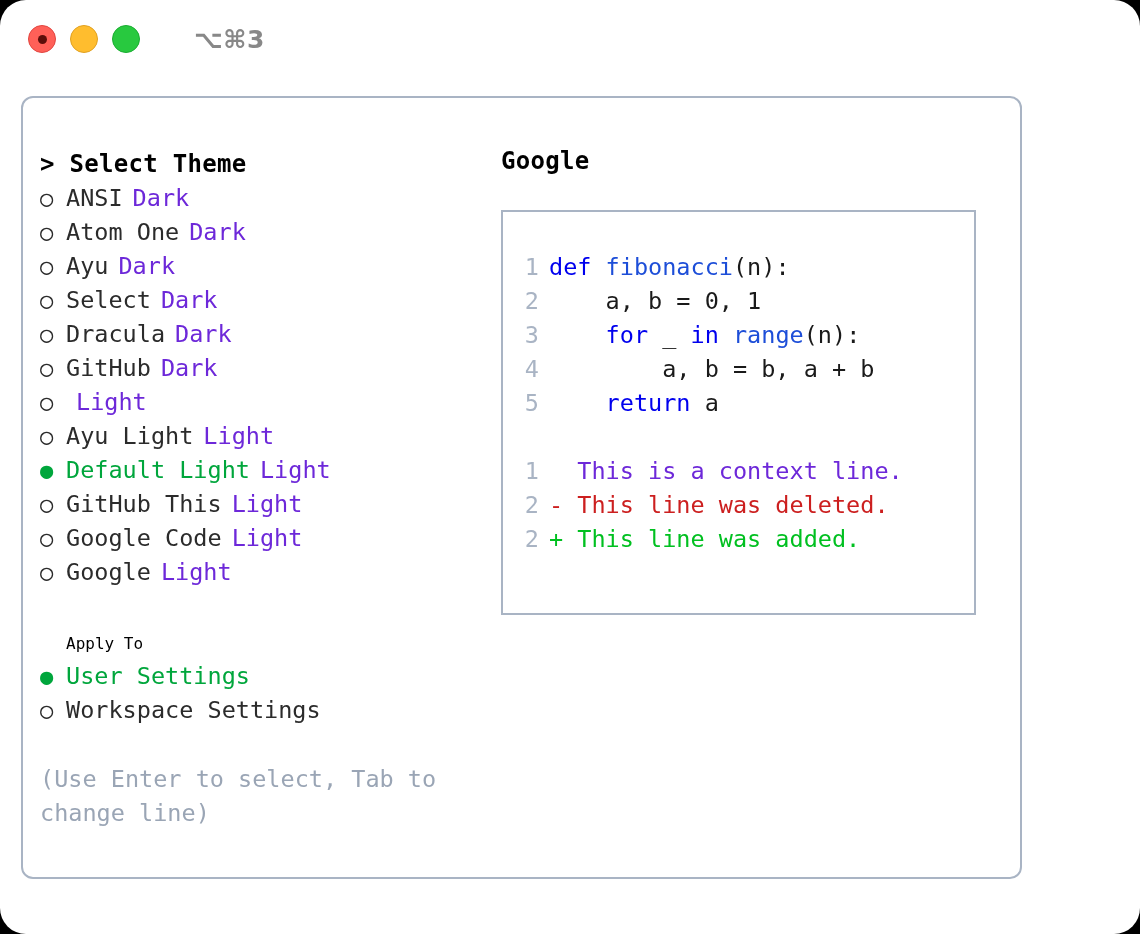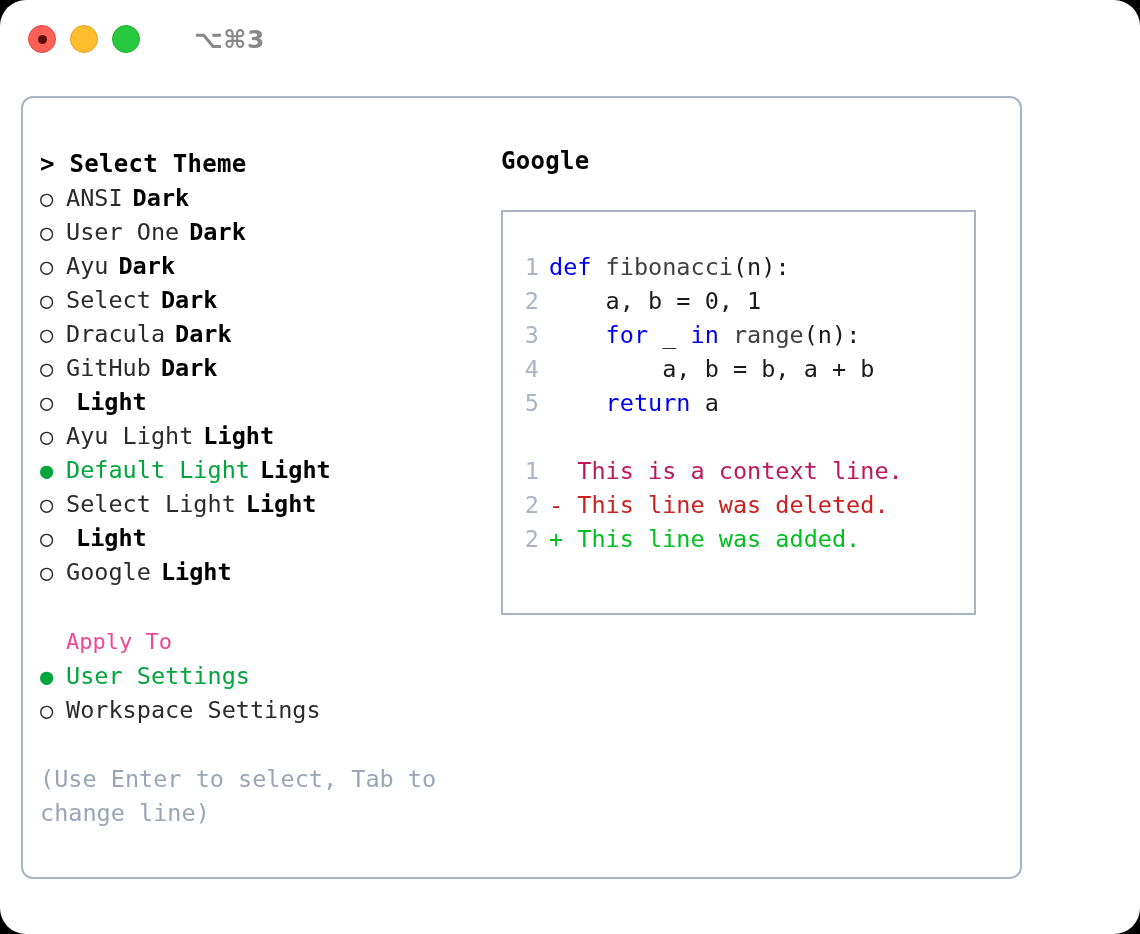--- a/index.html
+++ b/index.html
@@ -109,30 +109,29 @@
   .list-heading {
     font-weight: 700;
     color: #000000;
     font-size: 24px;
     letter-spacing: 0.3px;
   }
 
   .theme-name { color: #2b2b2b; }
   .theme-name.sel { color: #00a63c; }
   .theme-tag {
+    color: #6d28d9;
+    margin-left: 10px;
+  }
+
+  .section-gap { height: 36px; }
+
+  .apply-label {
     color: #000000;
-    margin-left: 10px;
-    font-weight: bold;
-  }
-
-  .section-gap { height: 36px; }
-
-  .apply-label {
-    color: #ec4899;
-    font-size: 22px;
+    font-size: 16px;
   }
 
   #hint {
     position: absolute;
     left: 17px;
     top: 664px;
     width: 405px;
     color: #9aa5b5;
     font-size: 23.5px;
     line-height: 34px;
@@ -170,23 +169,23 @@
   }
   .cline { display: block; height: 34px; }
   .lno {
     display: inline-block;
     width: 26px;
     text-align: right;
     color: #a9b4c4;
     margin-right: 10px;
   }
   .kw    { color: #0000ee; }
-  .fn    { color: #404040; }
+  .fn    { color: #1d4ed8; }
   .plain { color: #1a1a1a; }
-  .ctx   { color: #be185d; }
+  .ctx   { color: #6d28d9; }
   .del   { color: #cc1f1f; }
   .add   { color: #00c020; }
   .blankline { display: block; height: 34px; }
 </style>
 </head>
 <body>
 
 <div id="app">
 
   <div id="titlebar">
@@ -199,30 +198,30 @@
   <div id="panel">
 
     <div id="left-col">
 
       <div class="row">
         <span class="list-heading">&gt; Select Theme</span>
       </div>
 
       <div id="theme-rows">
           <div class="row"><span class="bullet">○</span><span class="theme-name">ANSI</span><span class="theme-tag">Dark</span></div>
-          <div class="row"><span class="bullet">○</span><span class="theme-name">User One</span><span class="theme-tag">Dark</span></div>
+          <div class="row"><span class="bullet">○</span><span class="theme-name">Atom One</span><span class="theme-tag">Dark</span></div>
           <div class="row"><span class="bullet">○</span><span class="theme-name">Ayu</span><span class="theme-tag">Dark</span></div>
           <div class="row"><span class="bullet">○</span><span class="theme-name">Select</span><span class="theme-tag">Dark</span></div>
           <div class="row"><span class="bullet">○</span><span class="theme-name">Dracula</span><span class="theme-tag">Dark</span></div>
           <div class="row"><span class="bullet">○</span><span class="theme-name">GitHub</span><span class="theme-tag">Dark</span></div>
           <div class="row"><span class="bullet">○</span><span class="theme-tag">Light</span></div>
           <div class="row"><span class="bullet">○</span><span class="theme-name">Ayu Light</span><span class="theme-tag">Light</span></div>
           <div class="row"><span class="bullet on">●</span><span class="theme-name sel">Default Light</span><span class="theme-tag">Light</span></div>
-          <div class="row"><span class="bullet">○</span><span class="theme-name">Select Light</span><span class="theme-tag">Light</span></div>
-          <div class="row"><span class="bullet">○</span><span class="theme-tag">Light</span></div>
+          <div class="row"><span class="bullet">○</span><span class="theme-name">GitHub This</span><span class="theme-tag">Light</span></div>
+          <div class="row"><span class="bullet">○</span><span class="theme-name">Google Code</span><span class="theme-tag">Light</span></div>
           <div class="row"><span class="bullet">○</span><span class="theme-name">Google</span><span class="theme-tag">Light</span></div>
         </div>
 
       <div class="section-gap"></div>
 
       <div class="row">
         <span class="bullet blank">○</span>
         <span class="apply-label">Apply To</span>
       </div>
 

